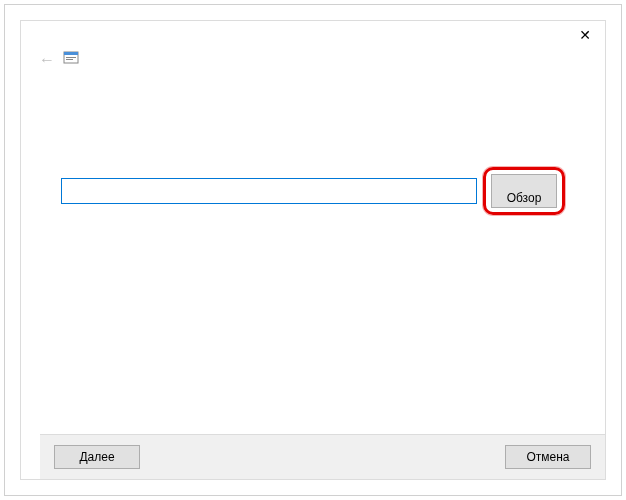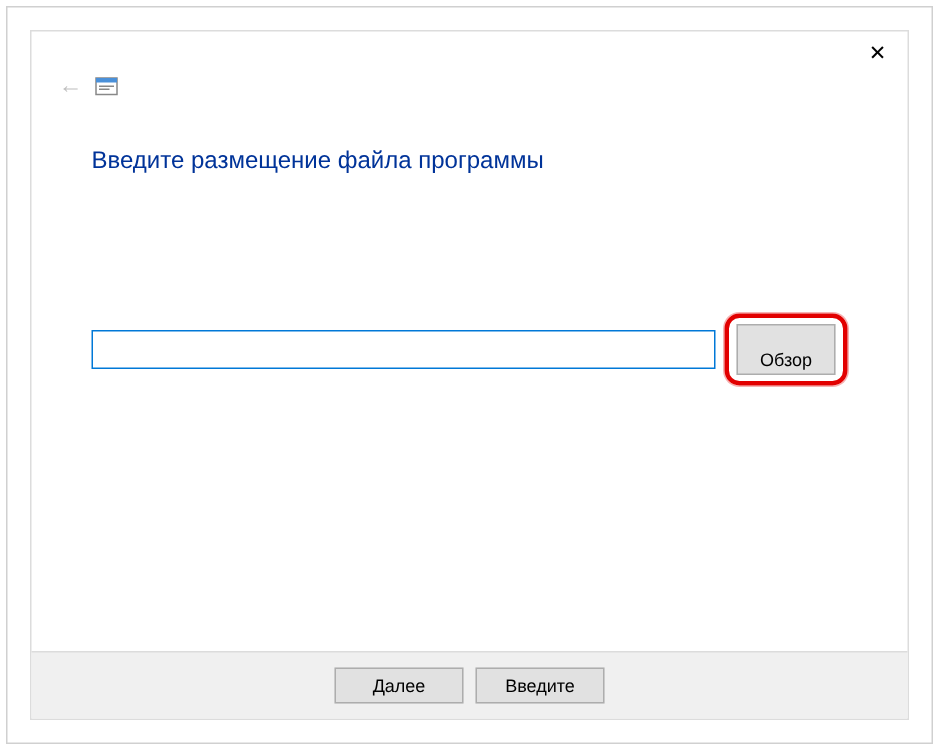--- a/index.html
+++ b/index.html
@@ -93,23 +93,24 @@
       border: 1px solid #adadad;
       font-size: 12px;
       font-family: inherit;
       cursor: pointer;
       padding: 16px 10px;
     }
     .footer {
       border-top: 1px solid #dcdcdc;
       padding: 10px 14px;
       display: flex;
-      justify-content: center;
+      justify-content: space-between;
       gap: 8px;
       background: #f0f0f0;
+      margin-left: 19px;
     }
     .footer button {
       height: 24px;
       min-width: 86px;
       font-size: 12px;
       font-family: inherit;
       cursor: pointer;
       border: 1px solid #adadad;
       background: #e1e1e1;
     }
@@ -133,28 +134,27 @@
       <svg width="16" height="16" viewBox="0 0 16 16">
         <rect x="1" y="2" width="14" height="11" fill="#fff" stroke="#888" stroke-width="1"></rect>
         <rect x="1" y="2" width="14" height="3" fill="#4a90d9"></rect>
         <rect x="3" y="7" width="10" height="1" fill="#888"></rect>
         <rect x="3" y="9" width="7" height="1" fill="#888"></rect>
       </svg>
     </span>
   </div>
 
   <div class="content">
-    <div class="instruction">Введите размещение файла программы</div>
 
     <div class="input-row">
       <input type="text" class="path-input" value="" style="">
       <span class="browse-wrap">
         <button class="browse-btn">Обзор</button>
       </span>
     </div>
   </div>
 
   <div class="footer">
     <button class="btn-next">Далее</button>
-    <button class="btn-cancel">Введите</button>
+    <button class="btn-cancel">Отмена</button>
   </div>
 
 </div>
 
 </body></html>

